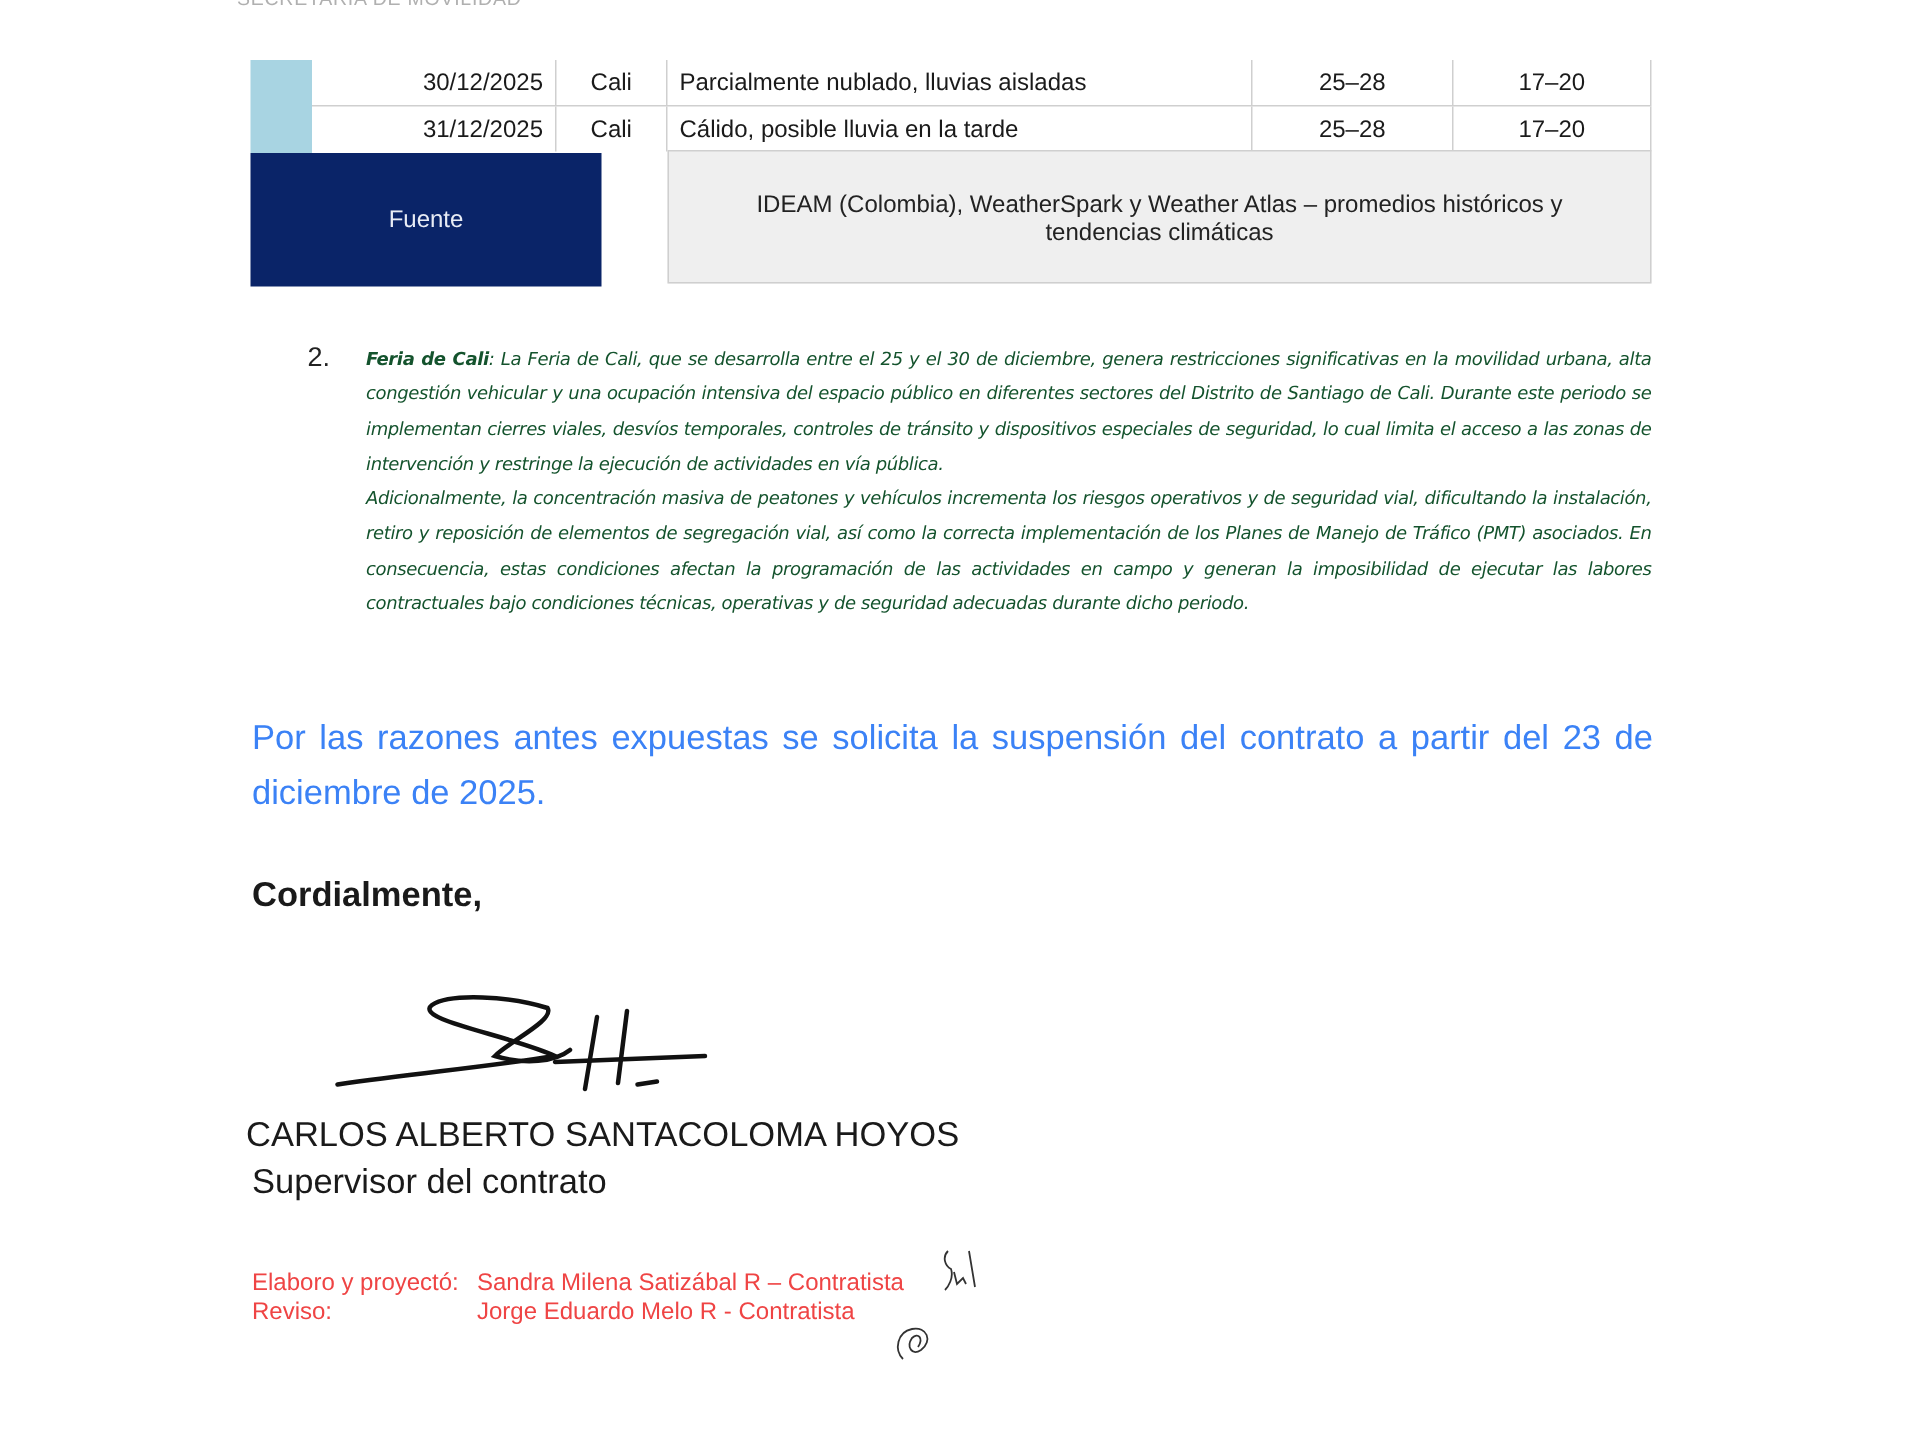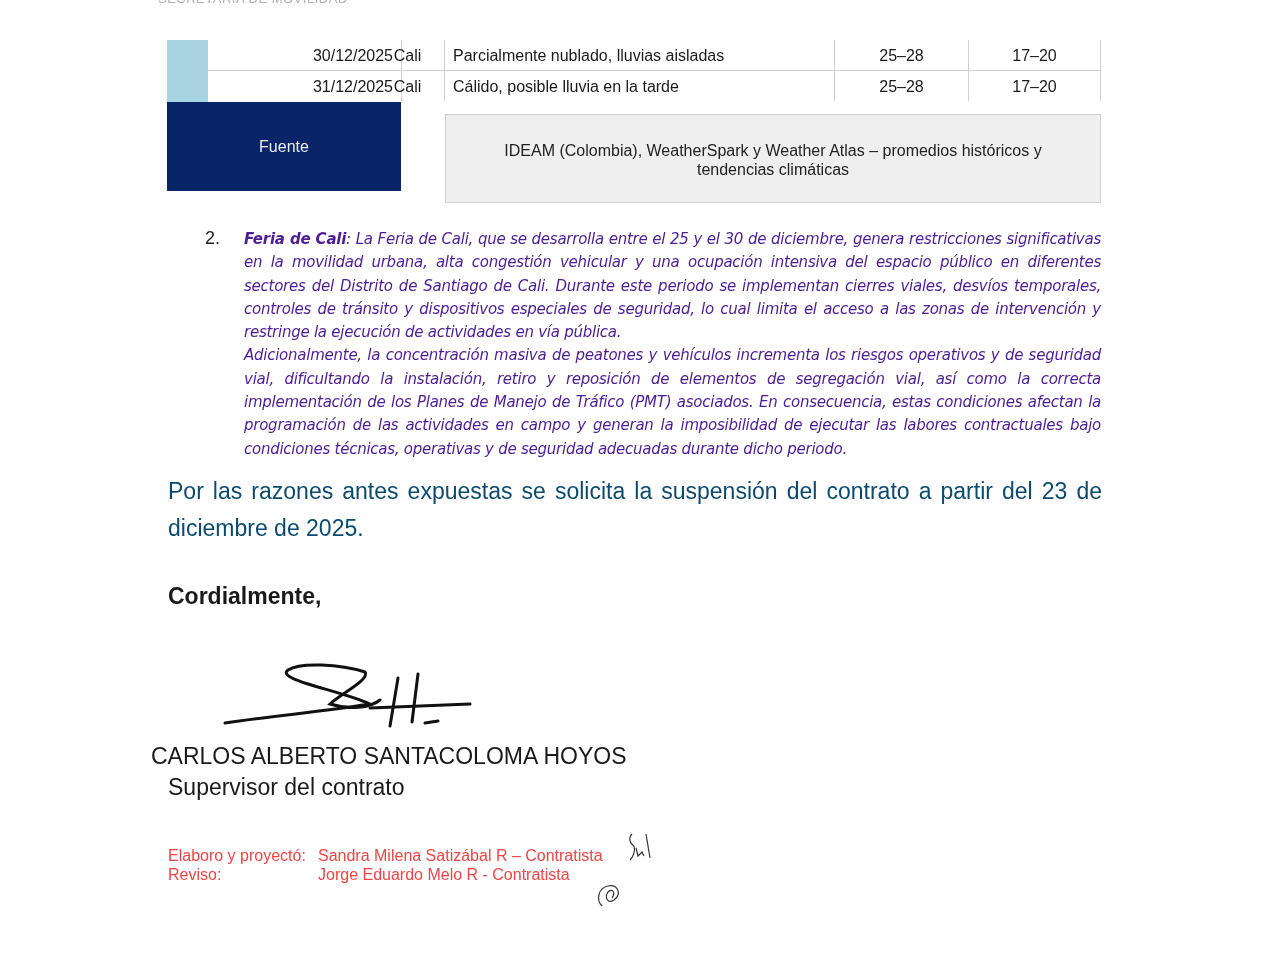--- a/index.html
+++ b/index.html
@@ -2,36 +2,36 @@
 <html><head>
 <meta charset="utf-8">
 <style>
   html, body { margin:0; padding:0; background:#ffffff; }
   body { width:1280px; height:960px; position:relative; overflow:hidden; font-family:"Liberation Sans", sans-serif; color:#1a1a1a; }
   .header-cut { position:absolute; left:158px; top:-9px; font-size:13px; color:#b0b0b0; letter-spacing:0.5px; }
   .tbl { position:absolute; left:167px; top:40px; width:934px; }
   .row { position:absolute; left:0; height:30px; font-size:16px; }
   .side-band { position:absolute; left:0; top:0; width:41px; height:62px; background:#a8d4e2; }
   .cell { position:absolute; top:0; height:30px; line-height:32px; box-sizing:border-box; }
-  .c-date { left:41px; width:194px; text-align:right; padding-right:8px; border-right:1px solid #cfcfcf; }
+  .c-date { left:41px; width:163px; text-align:right; padding-right:8px; border-right:1px solid #cfcfcf; }
   .c-city { left:204px; width:74px; text-align:center; border-right:1px solid #cfcfcf; }
   .c-desc { left:278px; width:390px; padding-left:8px; border-right:1px solid #cfcfcf; }
   .c-max { left:668px; width:134px; text-align:center; border-right:1px solid #cfcfcf; }
   .c-min { left:802px; width:132px; text-align:center; border-right:1px solid #cfcfcf; }
   .row1 { top:0; }
   .fuente { position:absolute; left:0; top:62px; width:234px; height:89px; background:#0a2468; color:#e8ecf5; font-size:16px; display:flex; align-items:center; justify-content:center; }
-  .fuente-val { position:absolute; left:278px; top:74px; width:656px; height:89px; background:#efefef; border:1px solid #cfcfcf; box-sizing:border-box; font-size:16px; text-align:center; padding:26px 30px 0 30px; line-height:19px; color:#222; }
+  .fuente-val { position:absolute; left:278px; top:60px; width:656px; height:89px; background:#efefef; border:1px solid #cfcfcf; box-sizing:border-box; font-size:16px; text-align:center; padding:26px 30px 0 30px; line-height:19px; color:#222; }
   .list { position:absolute; left:205px; top:228px; width:896px; }
   .num { position:absolute; left:0; top:0; font-size:18px; color:#222; }
-  .para { position:absolute; left:39px; top:0; width:857px; font-family:"DejaVu Sans", sans-serif; font-style:italic; font-size:15px; line-height:23.3px; text-align:justify; color:#4c1d95; letter-spacing:-0.25px; }
+  .para { position:absolute; left:39px; top:0; width:857px; font-family:"DejaVu Sans", sans-serif; font-style:italic; font-size:12px; line-height:23.3px; text-align:justify; color:#14532d; letter-spacing:-0.25px; }
   .para b { font-weight:bold; }
-  .concl { position:absolute; left:168px; top:473px; width:934px; font-size:23px; line-height:37px; text-align:justify; color:#0c4a6e; }
+  .concl { position:absolute; left:168px; top:473px; width:934px; font-size:23px; line-height:37px; text-align:justify; color:#3b82f6; }
   .cordial { position:absolute; left:168px; top:583px; font-size:23px; color:#1a1a1a;font-weight:bold; }
   .sig { position:absolute; left:220px; top:660px; }
-  .sname { position:absolute; left:151px; top:743px; font-size:23px; color:#1a1a1a; }
+  .sname { position:absolute; left:164px; top:743px; font-size:23px; color:#1a1a1a; }
   .srole { position:absolute; left:168px; top:774px; font-size:23px; color:#1a1a1a; }
   .foot { position:absolute; left:168px; top:846px; font-size:16px; line-height:19px; color:#ef4444; }
   .foot .lbl { display:inline-block; width:150px; }
   .mini-sig1 { position:absolute; left:626px; top:830px; }
   .mini-sig2 { position:absolute; left:594px; top:880px; }
 </style>
 </head>
 <body>
 
 <div class="header-cut">SECRETARÍA DE MOVILIDAD</div>

